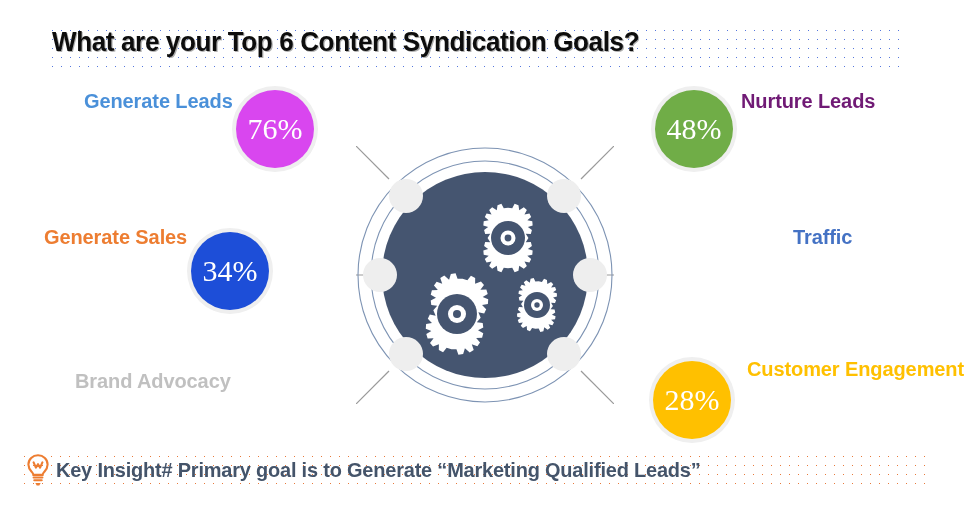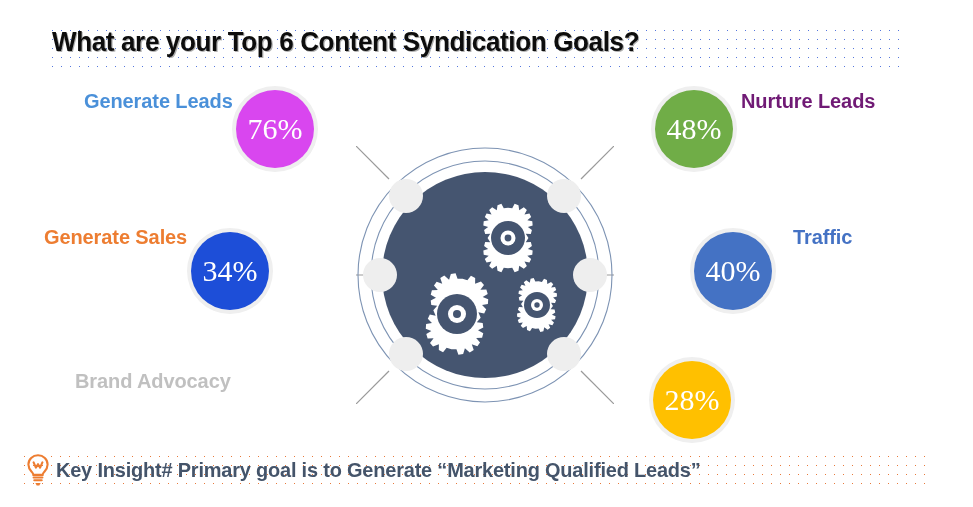--- a/index.html
+++ b/index.html
@@ -219,36 +219,31 @@
   <div class="node-label" id="label-nurture-leads">Nurture Leads</div>
 
   <div class="node" id="node-generate-sales">
     <div class="ring"></div>
     <div class="disc" style="background:#1d4ed8;justify-content:center;">
       <span class="pct">34%</span>
     </div>
   </div>
   <div class="node-label" id="label-generate-sales">Generate Sales</div>
 
-  <div class="node" id="node-traffic">
-    <div class="ring"></div>
-    <div class="disc" style="background:#4472c4;">
-      <span class="pct">40%</span>
-    </div>
-  </div>
   <div class="node-label" id="label-traffic">Traffic</div>
 
   <div class="node-label" id="label-brand-advocacy">Brand Advocacy</div>
 
   <div class="node" id="node-customer-engagement">
     <div class="ring"></div>
     <div class="disc" style="background:#ffc000;">
       <span class="pct">28%</span>
     </div>
   </div>
+  <div class="node-label" id="label-customer-engagement">Customer Engagement</div>
 
   <div class="insight-band"></div>
   <div class="insight-row">
     <svg class="bulb-icon" width="28" height="34" viewBox="0 0 28 34" xmlns="http://www.w3.org/2000/svg">
       <path d="M14 2.2c-5.4 0-9.6 4.1-9.6 9.2 0 3.3 1.7 5.6 3.2 7.3 1 1.2 1.7 2.1 1.8 3.2h9.2c0.1-1.1 0.8-2 1.8-3.2 1.5-1.7 3.2-4 3.2-7.3 0-5.1-4.2-9.2-9.6-9.2z" fill="none" stroke="#ed7d31" stroke-width="2.1"></path>
       <path d="M9.6 24.5h8.8M10.3 27.3h7.4" stroke="#ed7d31" stroke-width="2.1" stroke-linecap="round"></path>
       <path d="M11.3 30h5.4l-1.4 2.6h-2.6z" fill="#ed7d31"></path>
       <path d="M9.6 9.4l2.3 5.2 2.1-3.4 2.1 3.4 2.3-5.2" fill="none" stroke="#ed7d31" stroke-width="2.1" stroke-linejoin="round" stroke-linecap="round"></path>
     </svg>
     <span class="insight-text">Key Insight# Primary goal is to Generate “Marketing Qualified Leads”</span>

